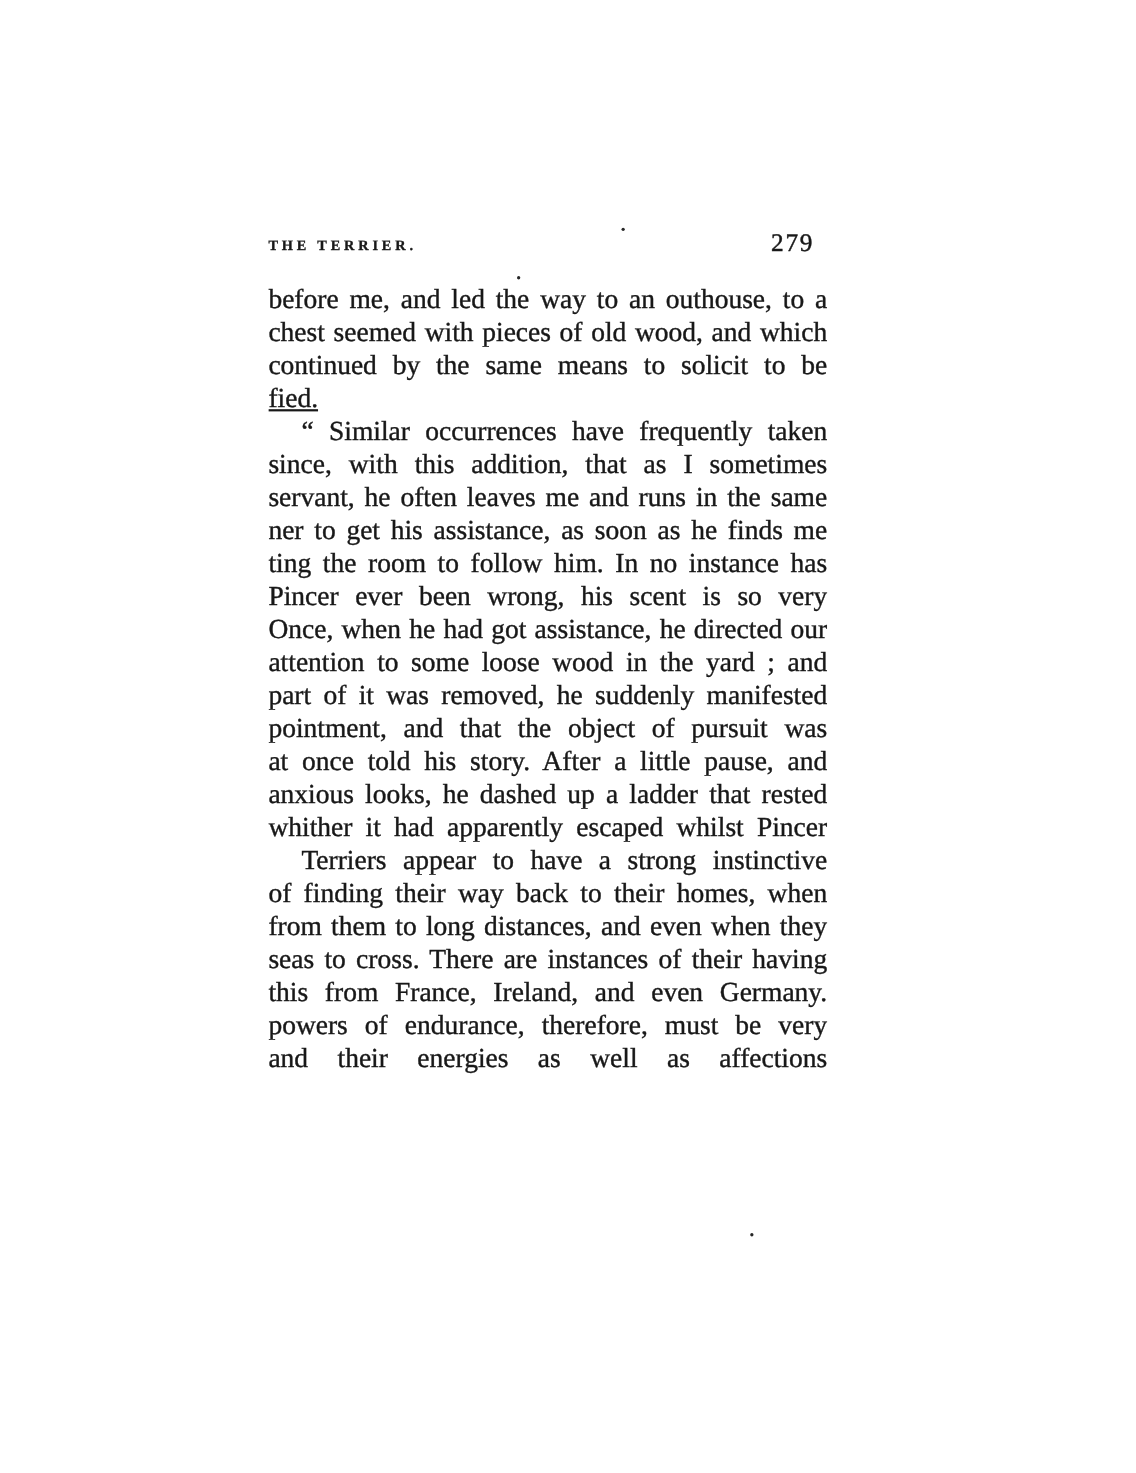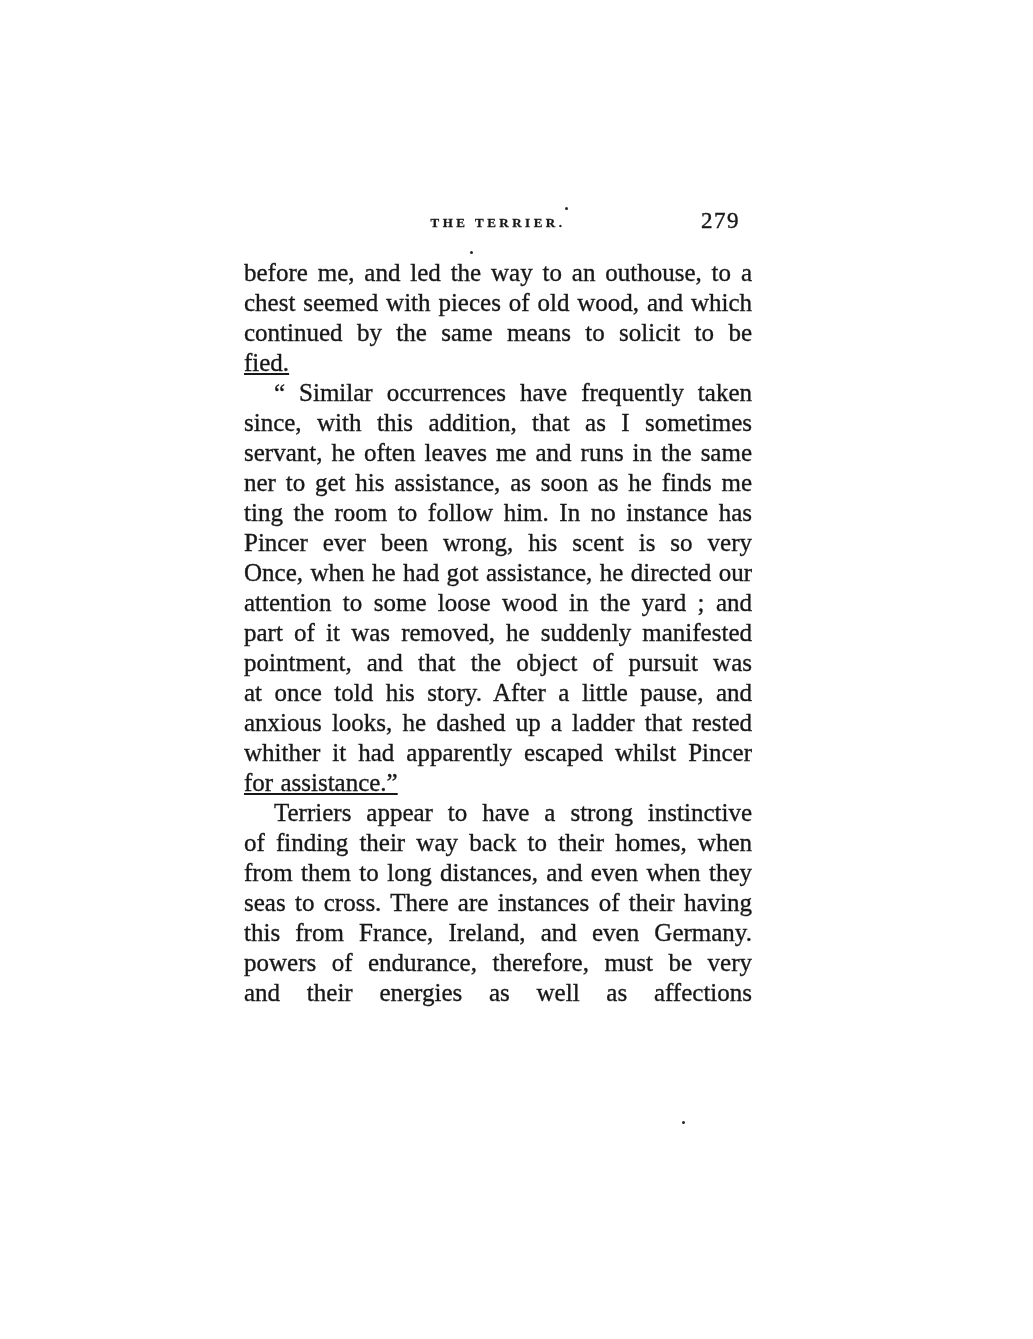--- a/index.html
+++ b/index.html
@@ -21,21 +21,21 @@
     left: 244px;
     top: 212px;
     width: 508px;
   }
   .running-header {
     position: relative;
     height: 46px;
   }
   .header-title {
     display: block;
-    text-align: center;
+    text-align: left;
     font-size: 13px;
     font-weight: bold;
     letter-spacing: 3.5px;
     padding-top: 3px;
     -webkit-text-stroke: 0.3px #181818;
   }
   .page-number {
     position: absolute;
     right: 12px;
     top: -4px;
@@ -97,21 +97,20 @@
           <div class="line">ner to get his assistance, as soon as he finds me quit-</div>
           <div class="line">ting the room to follow him. In no instance has</div>
           <div class="line">Pincer ever been wrong, his scent is so very good.</div>
           <div class="line">Once, when he had got assistance, he directed our</div>
           <div class="line">attention to some loose wood in the yard ; and when</div>
           <div class="line">part of it was removed, he suddenly manifested disap-</div>
           <div class="line">pointment, and that the object of pursuit was gone.</div>
           <div class="line">at once told his story. After a little pause, and some</div>
           <div class="line">anxious looks, he dashed up a ladder that rested against</div>
           <div class="line">whither it had apparently escaped whilst Pincer came</div>
-          <div class="line short">for assistance.”</div>
         </div>
         <div class="paragraph">
           <div class="line indent">Terriers appear to have a strong instinctive faculty</div>
           <div class="line">of finding their way back to their homes, when removed</div>
           <div class="line">from them to long distances, and even when they have</div>
           <div class="line">seas to cross. There are instances of their having done</div>
           <div class="line">this from France, Ireland, and even Germany. Their</div>
           <div class="line">powers of endurance, therefore, must be very great,</div>
           <div class="line"><span>and their energies as well as affections </span><span class="warped">equally strong.</span></div>
         </div>

